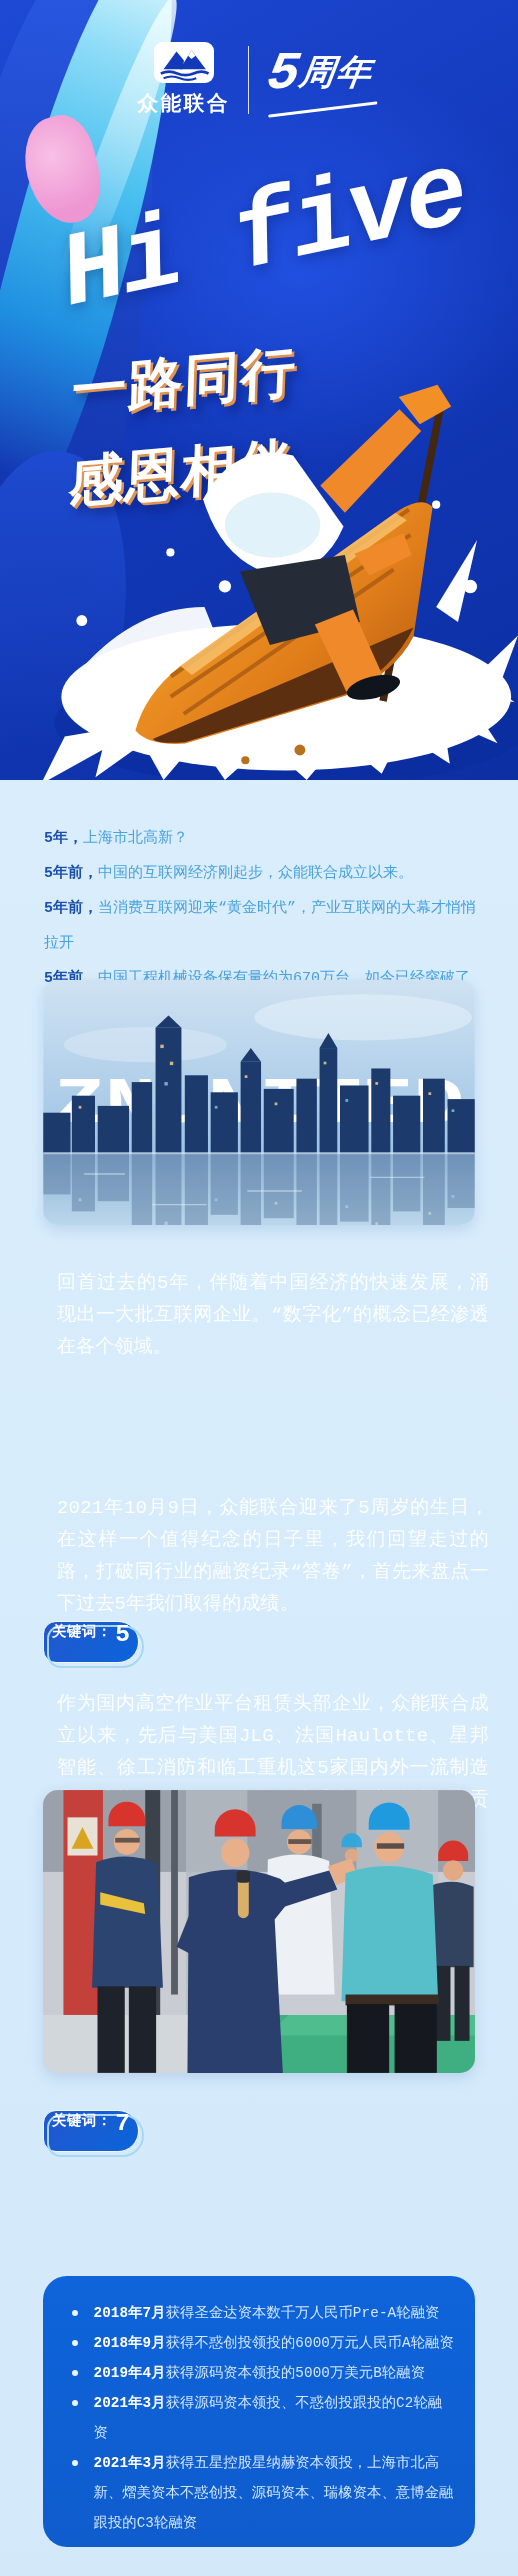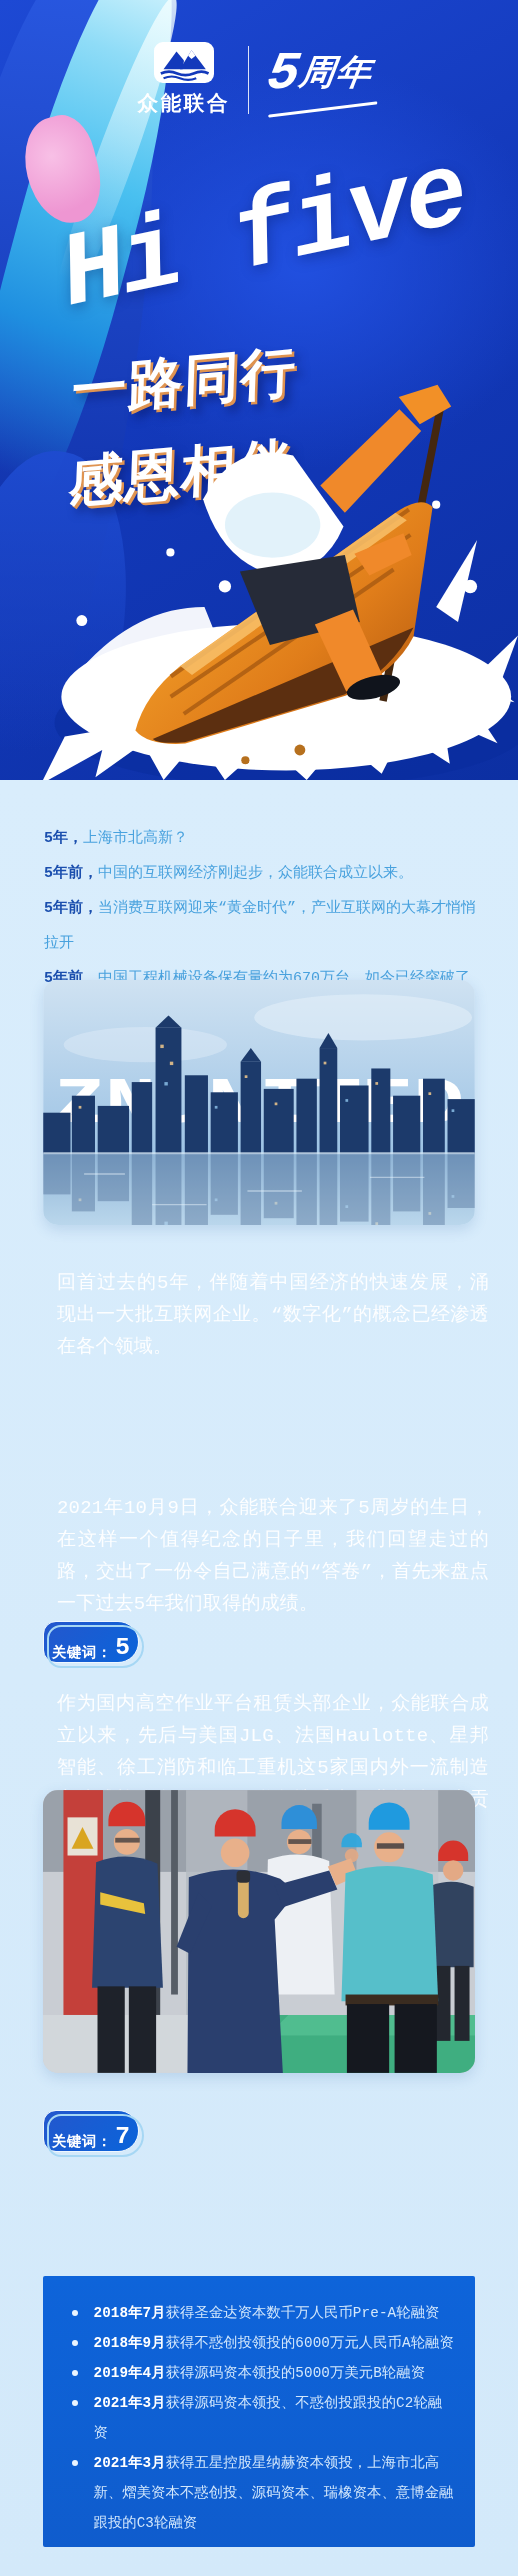--- a/index.html
+++ b/index.html
@@ -48,30 +48,30 @@
   .intro .pfx{font-weight:bold;color:#1b4fae;}
   .intro .bdy{color:#49a2de;}
   .para{position:absolute;left:45px;width:432px;color:#fdfeff;font-size:19px;
         line-height:32px;letter-spacing:0.2px;text-align:justify;margin:12px;}
   .p1{top:475px;} .p2{top:573px;} .p3{top:700px;} .p4{top:896px;} .p5{top:1386px;}
   .media-card{position:absolute;left:43px;width:432px;border-radius:15px;overflow:hidden;
               box-shadow:0 4.1px 12.3px rgba(60,110,170,.18);}
   .city-card{top:200px;height:245px;}
   .photo-card{top:1010px;height:283px;}
   .kw-badge{position:absolute;left:43px;width:94px;height:40px;z-index:2;
-            display:flex;align-items:flex-end;justify-content:center;gap:3.4px;
+            display:flex;align-items:flex-start;justify-content:center;gap:3.4px;
             background:linear-gradient(135deg,#2457cd 0%,#0a64da 100%);
             border:1.4px solid #eef7ff;border-radius:13.6px 22px 22px 13.6px;color:#fff;}
   .kw-badge::after{content:"";position:absolute;left:3.4px;top:3.4px;right:-5.5px;bottom:-5.5px;
             border:2.7px solid #a6d7f4;border-radius:15px 23px 23px 15px;z-index:-1;}
   .kw-b5{top:841px;} .kw-b7{top:1330px;}
   .kw-label{font-size:14.3px;font-weight:bold;letter-spacing:0.7px;}
   .kw-num{font-size:24.5px;font-weight:900;transform:translateY(-1.4px);}
   .funding-card{position:absolute;left:43px;top:1496px;width:432px;height:271px;
-            border-radius:2px;background:linear-gradient(180deg,#0e64da 0%,#0f5ccd 100%);
+            border-radius:24px;background:linear-gradient(180deg,#0e64da 0%,#0f5ccd 100%);
             box-sizing:border-box;padding:22px 19px 0 20.5px;}
   .funding-list{list-style:none;margin:0;padding:0;}
   .funding-item{position:relative;padding-left:30px;font-size:14.3px;line-height:30px;
             color:#d2e7fc;letter-spacing:0.1px;}
   .funding-item .dot{position:absolute;left:8.9px;top:12.3px;width:6.1px;height:6.1px;
             border-radius:50%;background:#eaf4ff;}
   .funding-item .date{font-weight:bold;color:#ffffff;}
 </style>
 </head>
 <body>
@@ -228,21 +228,21 @@
         <g stroke="#e8f3fb" stroke-width="2" opacity="0.5">
           <line x1="60" y1="285" x2="120" y2="285"></line>
             <line x1="300" y1="310" x2="380" y2="310"></line>
           <line x1="480" y1="290" x2="560" y2="290"></line>
             <line x1="160" y1="330" x2="240" y2="330"></line>
         </g>
       </svg>
     </div>
 
     <p class="para p1">回首过去的5年，伴随着中国经济的快速发展，涌现出一大批互联网企业。“数字化”的概念已经渗透在各个领域。</p>
-    <p class="para p3">2021年10月9日，众能联合迎来了5周岁的生日，在这样一个值得纪念的日子里，我们回望走过的路，交出了一份令自己满意的“答卷”，首先来盘点一下过去5年我们取得的成绩。</p>
+    <p class="para p3">2021年10月9日，众能联合迎来了5周岁的生日，在这样一个值得纪念的日子里，我们回望走过的路，打破同行业的融资纪录“答卷”，首先来盘点一下过去5年我们取得的成绩。</p>
 
     <div class="kw-badge kw-b5">
       <span class="kw-label">关键词：</span>
         <span class="kw-num">5</span>
     </div>
 
     <p class="para p4">作为国内高空作业平台租赁头部企业，众能联合成立以来，先后与美国JLG、法国Haulotte、星邦智能、徐工消防和临工重机这5家国内外一流制造商达成战略合作，强强联合携手为行业持续做出贡献。</p>
 
     <div class="media-card photo-card">
       <svg width="432" height="283" viewBox="0 0 634 415">

